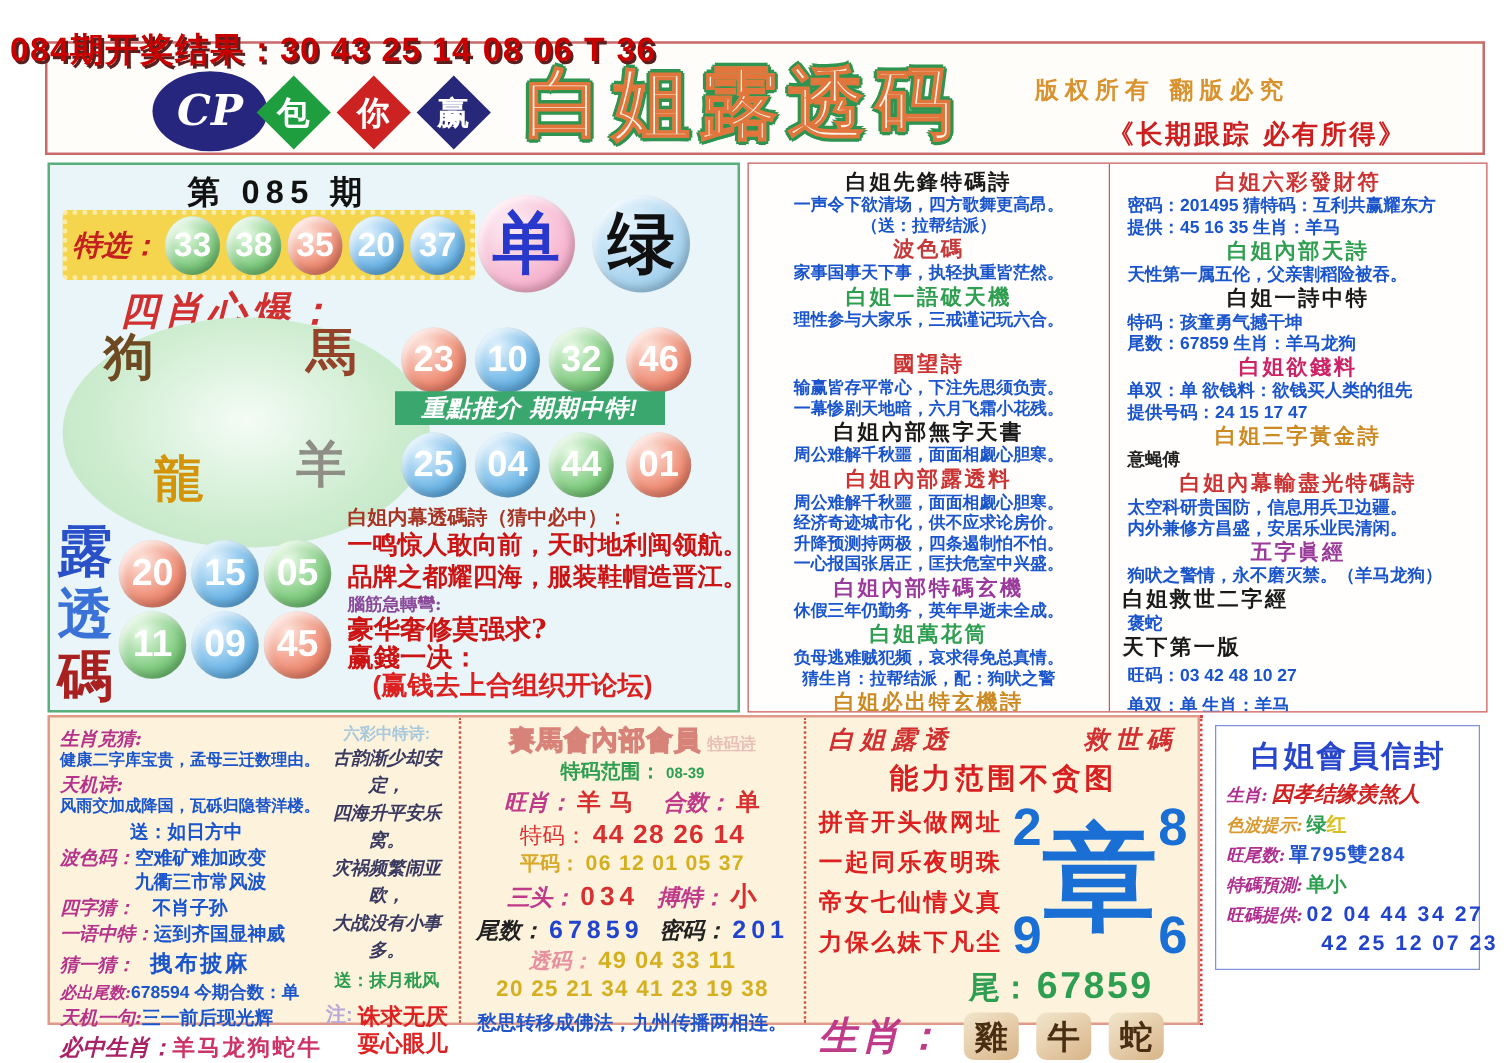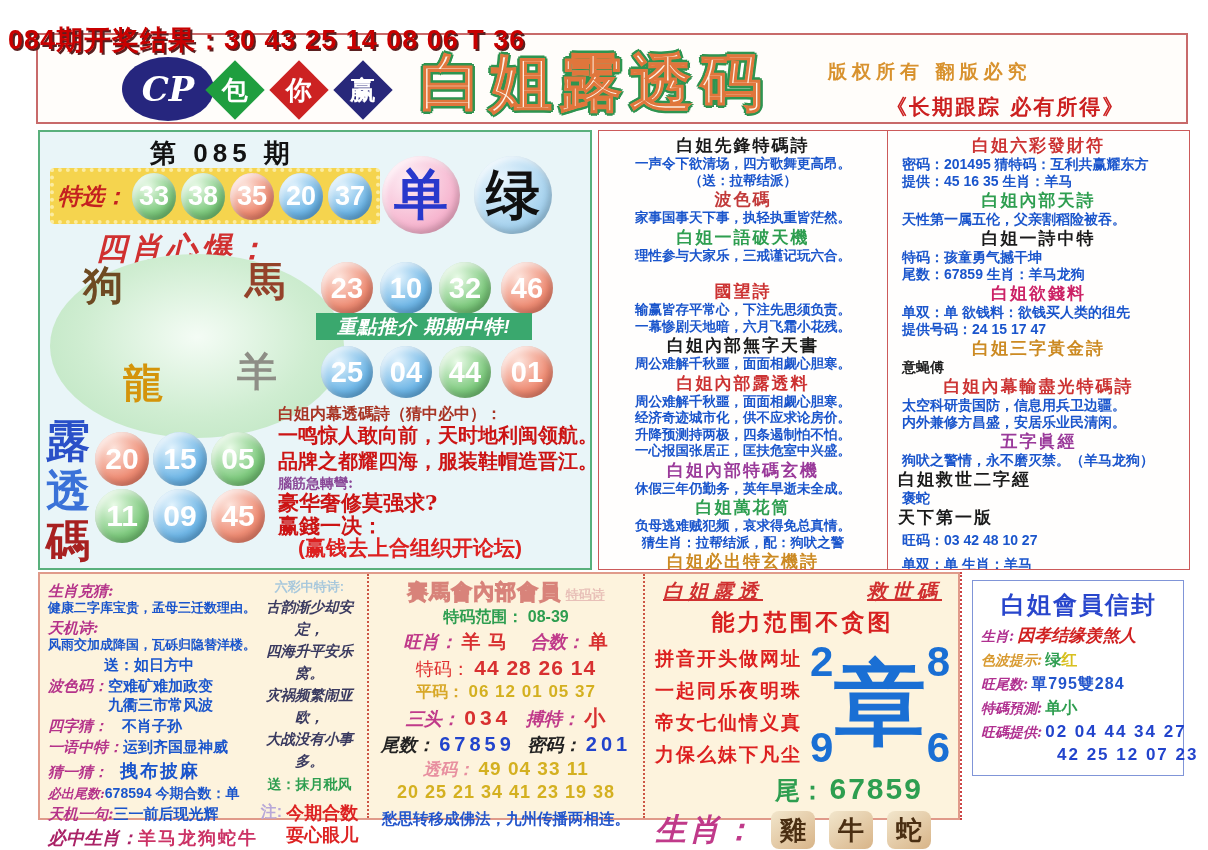--- a/index.html
+++ b/index.html
@@ -113,33 +113,33 @@
   .c2notelabel { color:#b8a8d8; font-weight:bold; font-size:16px; }
   .c2notelines { color:#dd2222; font-weight:bold; font-size:18px; line-height:22px; }
   .c2code { margin-top:2px; }
   .c2codeval { color:#2255cc; font-weight:bold; font-size:15px; }
 
   .c3header { font-size:21px; font-weight:bold; letter-spacing:1px; color:#fdeee6;
     -webkit-text-stroke:1px #d8837a; }
   .c3headersub { font-size:13px; color:#e8c0b8; font-weight:bold;text-decoration:underline; }
   .c3row { margin-top:1px; white-space:nowrap; }
   .lab-green { color:#2e9e50; font-weight:bold; font-size:16px; }
-  .val-green { color:#2e9e50; font-weight:bold; font-size:16px; }
+  .val-green { color:#2e9e50; font-weight:bold; font-size:12px; }
   .lab-mag { color:#c03a8a; font-weight:bold; font-style:italic; font-size:18px; font-family:"DejaVu Serif", serif; }
   .val-red { color:#d83030; font-weight:bold; font-size:19px; letter-spacing:1px; }
   .lab-red { color:#e03030; font-weight:normal; font-size:18px; }
   .val-yellow { color:#d4b020; font-weight:bold; font-size:17px; letter-spacing:1px; }
   .lab-yellow { color:#d8a828; font-weight:bold; font-size:16px; }
   .lab-black { color:#222; font-weight:bold; font-style:italic; font-size:18px; font-family:"DejaVu Serif", serif; }
   .val-blue { color:#2244cc; font-weight:bold; font-size:20px; letter-spacing:2px; }
   .lab-pink { color:#e890a0; font-weight:bold; font-style:italic; font-size:17px; font-family:"DejaVu Serif", serif; }
   .c3poem { color:#2255cc; font-weight:bold; font-size:15.5px; margin-top:6px; }
 
   .c4header { display:flex; justify-content:space-between; padding:0 8px; color:#d03030; font-weight:bold;
-    font-style:italic; font-size:20px; letter-spacing:5px; font-family:"DejaVu Serif", serif;text-decoration:underline; }
+    font-style:italic; font-size:20px; letter-spacing:5px; font-family:"DejaVu Serif", serif; }
   .c4slogan { text-align:center; color:#d82020; font-weight:bold; font-size:23px; letter-spacing:3px;
     font-family:"DejaVu Serif", serif; margin-top:2px; }
   .c4mid { display:flex; margin-top:4px; }
   .c4poem { color:#dd2020; font-weight:bold; font-size:19px; line-height:32px; letter-spacing:2px;
     font-family:"DejaVu Serif", serif; white-space:nowrap; }
   .c4charbox { position:relative; width:140px; height:128px; margin-left:8px; }
   .c4big { position:absolute; left:50%; top:50%; transform:translate(-50%,-52%); color:#1a6fd4;
     font-size:92px; font-weight:bold; font-family:"DejaVu Serif", serif; }
   .c4corner { position:absolute; color:#1a6fd4; font-size:42px; font-weight:bold; }
   .cn0 { left:0; top:-4px; } .cn1 { right:0; top:-4px; } .cn2 { left:0; bottom:-2px; } .cn3 { right:0; bottom:-2px; }
@@ -393,21 +393,21 @@
     <div class="bcol2">
       <div class="c2header">六彩中特诗:</div>
       <div class="c2poem">古韵渐少却安定，</div>
       <div class="c2poem">四海升平安乐窝。</div>
       <div class="c2poem">灾祸频繁闹亚欧，</div>
       <div class="c2poem">大战没有小事多。</div>
       <div class="c2send">送：抹月秕风</div>
       <div class="c2note">
         <span class="c2notelabel">注:</span>
         <span class="c2notelines">
-          <span style="display:block;">今期合数</span>
+          <span style="display:block;">诛求无厌</span>
           <span style="display:block;">耍心眼儿</span>
         </span>
       </div>
       <div class="c2code">
         
         <span class="c2codeval">1927</span>
       </div>
 
     </div>
 

